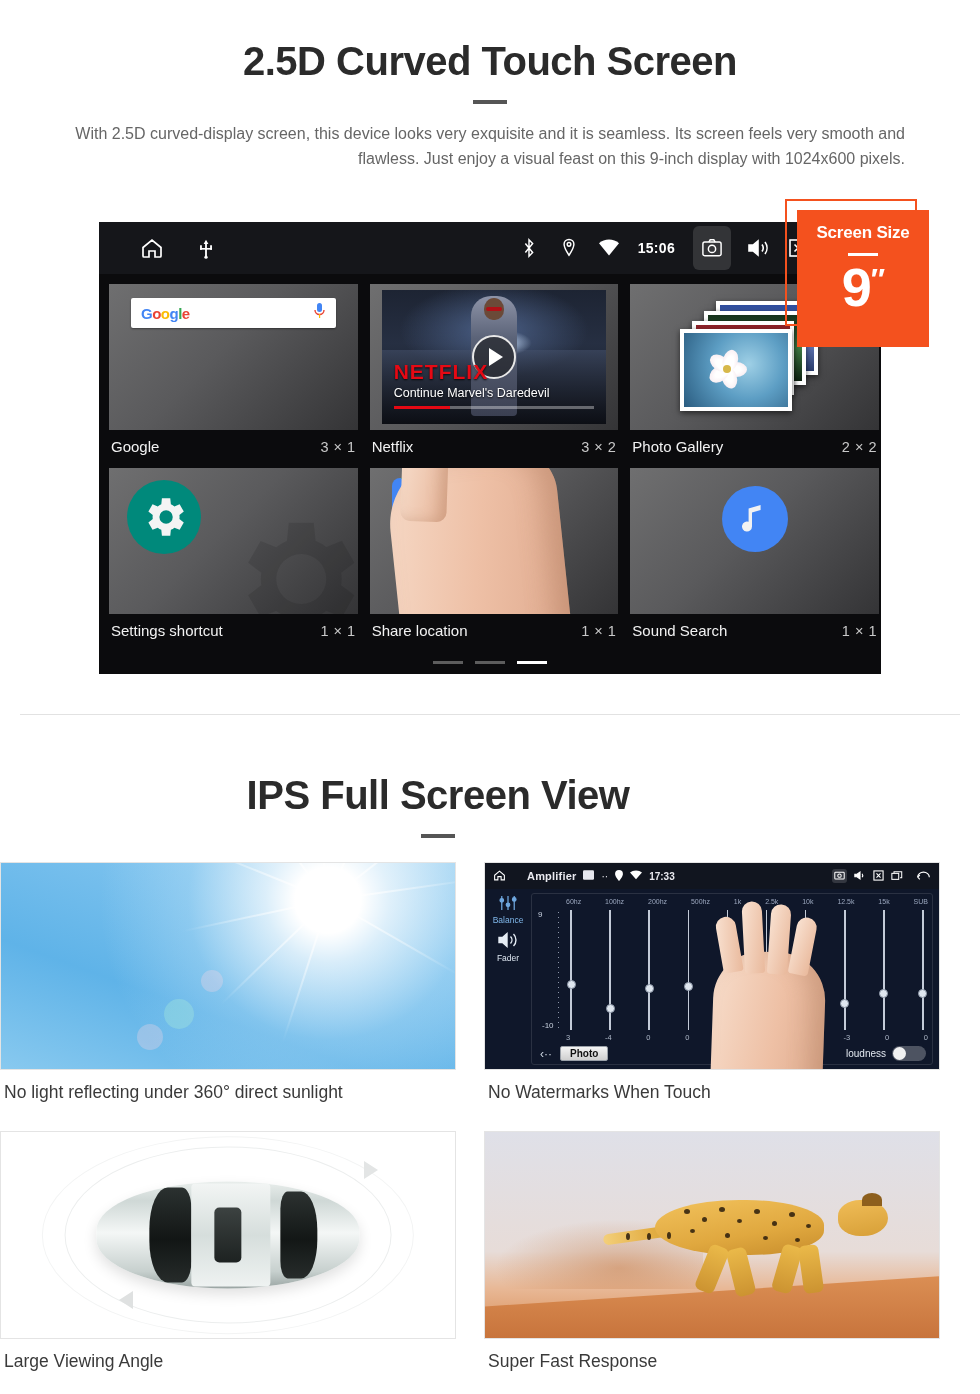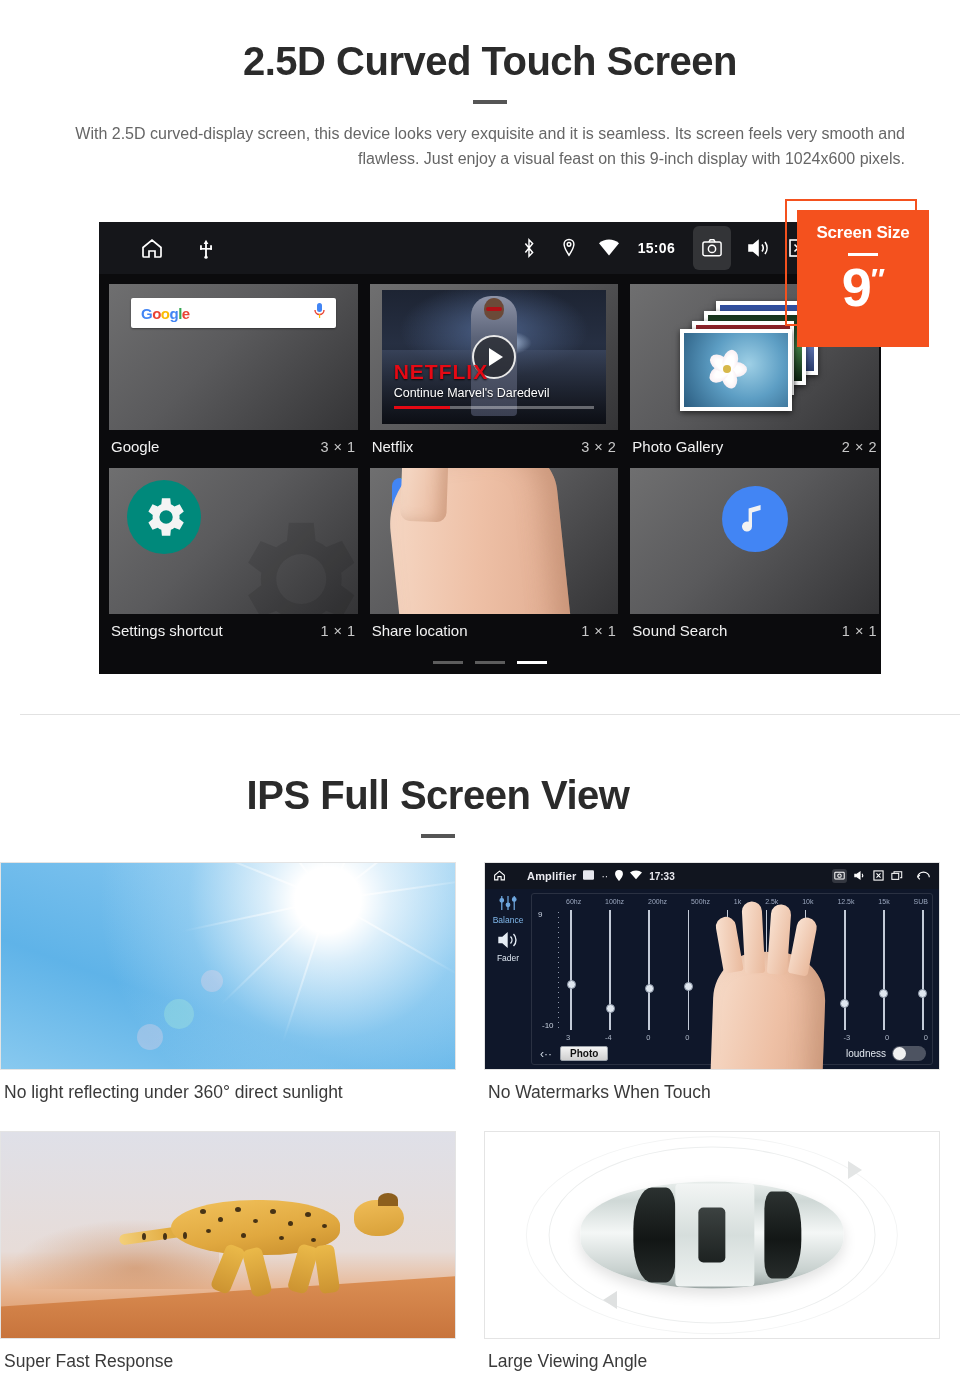--- a/index.html
+++ b/index.html
@@ -929,20 +929,38 @@
               </span>
             </div>
           </div>
         </div>
       </div>
       <div class="gcap">No Watermarks When Touch</div>
     </div>
 
     <div class="gitem">
       <div class="gframe">
+        <div class="carwrap">
+          <div class="orbit orbit2"></div>
+          <div class="orbit"></div>
+          <div class="arrow-t"></div>
+          <div class="arrow-b"></div>
+          <div class="car">
+            <span class="windshield"></span>
+            <span class="roof"></span>
+            <span class="sunroof"></span>
+            <span class="rearglass"></span>
+          </div>
+        </div>
+      </div>
+      <div class="gcap">Large Viewing Angle</div>
+    </div>
+
+    <div class="gitem">
+      <div class="gframe">
         <div class="cheet">
           <div class="dune"></div>
           <div class="dust"></div>
           <div class="cat">
             <span class="cat-tail"></span>
             <span class="cat-body"></span>
             <span class="cat-head"></span>
             <span class="cat-ear"></span>
             <span class="cat-leg" style="left:34%;top:50%;transform:rotate(22deg)"></span>
             <span class="cat-leg" style="left:44%;top:52%;transform:rotate(-14deg)"></span>
@@ -962,32 +980,14 @@
             <span class="spot" style="left:66%;top:44%;width:5px;height:4px"></span>
             <span class="spot" style="left:8%;top:40%;width:4px;height:7px"></span>
             <span class="spot" style="left:15%;top:40%;width:4px;height:7px"></span>
             <span class="spot" style="left:22%;top:39%;width:4px;height:7px"></span>
           </div>
         </div>
       </div>
       <div class="gcap">Super Fast Response</div>
     </div>
 
-    <div class="gitem">
-      <div class="gframe">
-        <div class="carwrap">
-          <div class="orbit orbit2"></div>
-          <div class="orbit"></div>
-          <div class="arrow-t"></div>
-          <div class="arrow-b"></div>
-          <div class="car">
-            <span class="windshield"></span>
-            <span class="roof"></span>
-            <span class="sunroof"></span>
-            <span class="rearglass"></span>
-          </div>
-        </div>
-      </div>
-      <div class="gcap">Large Viewing Angle</div>
-    </div>
-
   </div>
 </div>
 
 </body></html>

